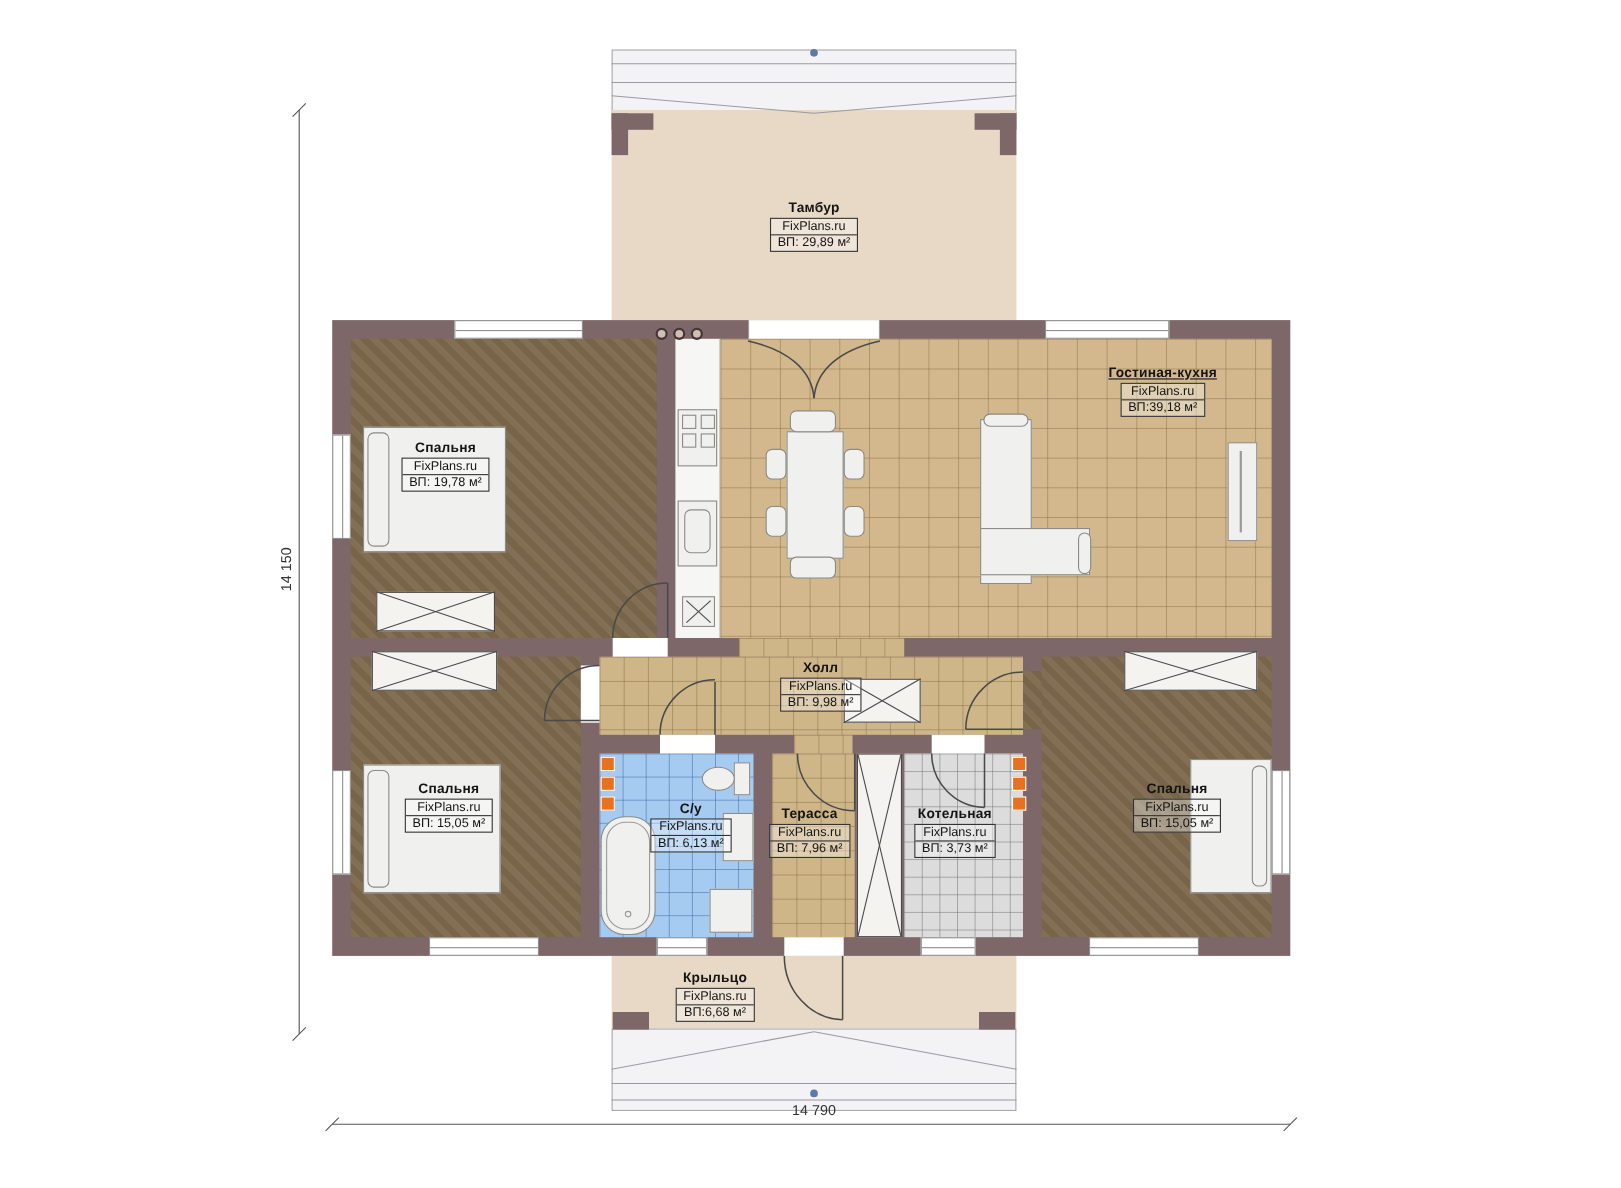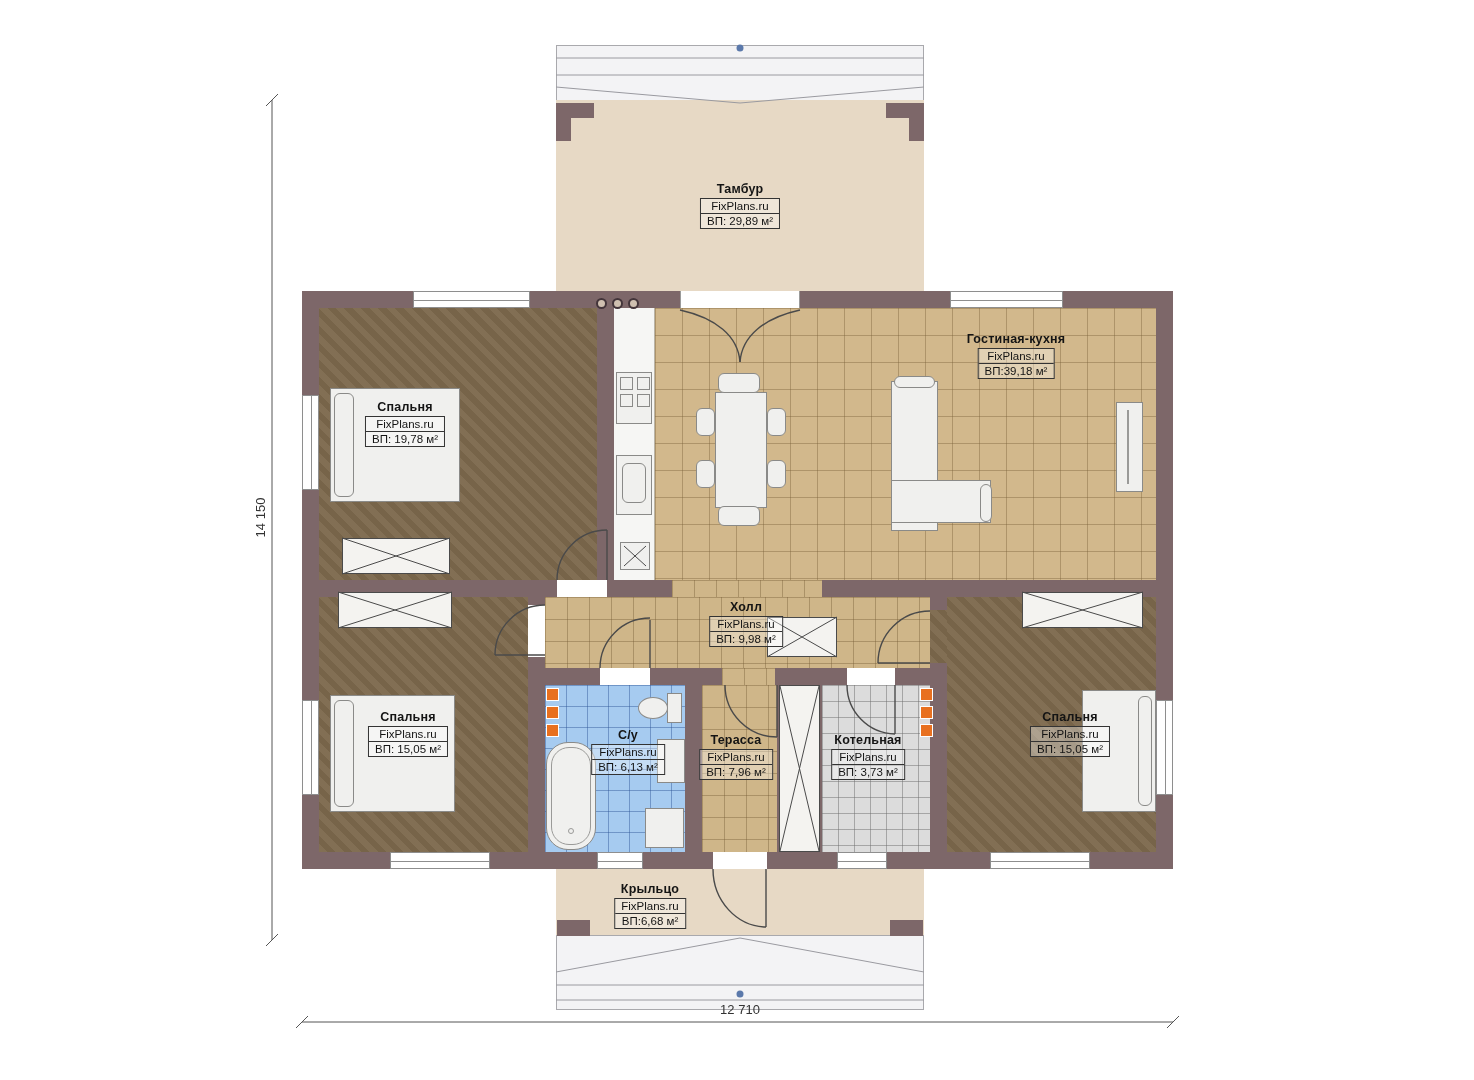--- a/index.html
+++ b/index.html
@@ -210,29 +210,29 @@
     <g stroke="#555555" stroke-width="1">
       <line x1="302" y1="1022" x2="1173" y2="1022"></line>
       <line x1="296" y1="1028" x2="308" y2="1016"></line>
       <line x1="1167" y1="1028" x2="1179" y2="1016"></line>
       <line x1="272" y1="100" x2="272" y2="940"></line>
       <line x1="266" y1="106" x2="278" y2="94"></line>
       <line x1="266" y1="946" x2="278" y2="934"></line>
     </g>
   </svg>
 
-  <div class="dimtext" style="left:700px;top:1002px;width:80px;text-align:center;">12 710</div>
+  <div class="dimtext" style="left:700px;top:1002px;width:80px;text-align:center;">14 790</div>
   <div class="dimtext" style="left:230px;top:510px;transform:rotate(-90deg);transform-origin:center;width:60px;text-align:center;">14 150</div>
 
   <div class="rlabel" style="left:740px;top:182px;">
     <div class="rl-name">Тамбур</div>
     <div class="rl-box"><div class="rl-brand">FixPlans.ru</div><div class="rl-area">ВП: 29,89 м²</div></div>
   </div>
 
-  <div class="rlabel" style="left:1016px;top:332px;">
+  <div class="rlabel" style="left:1057px;top:332px;text-decoration:underline;">
     <div class="rl-name">Гостиная-кухня</div>
     <div class="rl-box"><div class="rl-brand">FixPlans.ru</div><div class="rl-area">ВП:39,18 м²</div></div>
   </div>
 
   <div class="rlabel" style="left:405px;top:400px;">
     <div class="rl-name">Спальня</div>
     <div class="rl-box"><div class="rl-brand">FixPlans.ru</div><div class="rl-area">ВП: 19,78 м²</div></div>
   </div>
 
   <div class="rlabel" style="left:746px;top:600px;">

